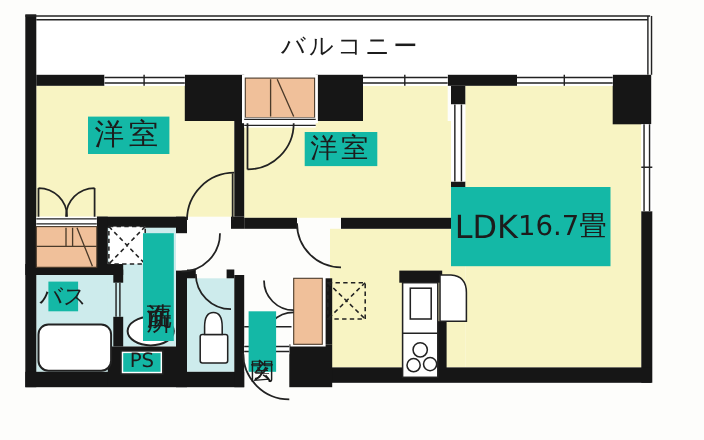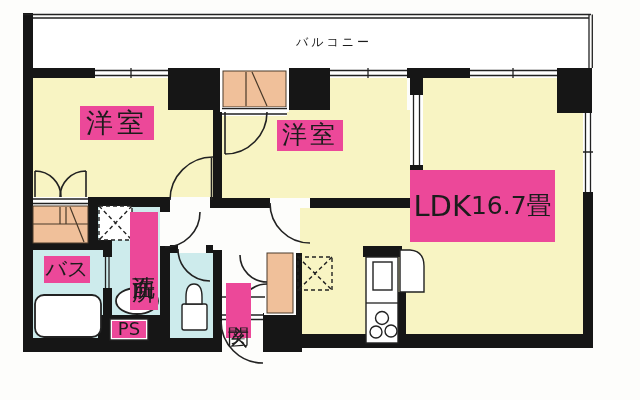--- a/index.html
+++ b/index.html
@@ -16,21 +16,21 @@
   .wh  {fill:#ffffff;}
   .hair{stroke:var(--line);stroke-width:1.3;fill:none;}
   .door{stroke:var(--line);stroke-width:1.6;fill:none;}
   .fix {fill:#ffffff;stroke:var(--line);stroke-width:1.8;}
   .fix2{fill:#ffffff;stroke:var(--line);stroke-width:1.4;}
   .dash{fill:#ffffff;stroke:var(--line);stroke-width:1.4;stroke-dasharray:4 3;}
   .dashn{fill:none;stroke:var(--line);stroke-width:1.4;stroke-dasharray:4 3;}
   .hatch{stroke:#4a3a2a;stroke-width:1.2;fill:none;}
 
   .lbl{
-    position:absolute;color:var(--text_color);background:#ec4899;
+    position:absolute;color:var(--text_color);background:#14b8a6;
     display:flex;align-items:center;justify-content:center;
     line-height:1.05;white-space:nowrap;
   }
   .lbl.clear{background:transparent;}
   .vert{
     writing-mode:vertical-rl;text-orientation:upright;
     letter-spacing:2px;
   }
   #ldk-box{flex-direction:row;}
 </style>
@@ -152,32 +152,32 @@
     <path class="hair" d="M366,303 H398"></path>
     <rect class="fix2" x="373" y="262" width="19" height="28"></rect>
     <circle class="fix2" cx="382" cy="318" r="6.5"></circle>
     <circle class="fix2" cx="391" cy="331" r="6"></circle>
     <circle class="fix2" cx="376" cy="332" r="6"></circle>
     <path class="fix2" d="M400,250 H410 Q424,251 424,266 V292 H400 Z"></path>
     <rect class="fix2" x="110" y="319" width="38" height="21"></rect>
   </g>
 </svg>
 
-<div class="lbl clear" style="left:264px;top:30px;width:140px;height:25px;font-size:12px;letter-spacing:3px;text-align:right;">バルコニー</div>
+<div class="lbl clear" style="left:249px;top:30px;width:140px;height:25px;font-size:22px;letter-spacing:3px;text-align:right;">バルコニー</div>
 
 <div class="lbl" style="left:80px;top:106px;width:74px;height:34px;font-size:27px;letter-spacing:4px;">洋室</div>
 
 <div class="lbl" style="left:277px;top:120px;width:66px;height:31px;font-size:25px;letter-spacing:3px;">洋室</div>
 
 <div class="lbl" id="ldk-box" style="left:410px;top:170px;width:145px;height:72px;">
   <span style="font-size:29px;">LDK</span>
   <span style="font-size:25px;">16.7畳</span>
 </div>
 
 <div class="lbl vert" style="left:130px;top:212px;width:28px;height:98px;font-size:23px;">洗面所</div>
 
-<div class="lbl" style="left:44px;top:256px;width:46px;height:27px;font-size:21px;">バス</div>
+<div class="lbl" style="left:44px;top:256px;width:27px;height:27px;font-size:21px;">バス</div>
 
 <div class="lbl vert" style="left:226px;top:283px;width:25px;height:55px;font-size:21px;">玄関</div>
 
 <div class="lbl" style="left:112px;top:321px;width:34px;height:17px;font-size:18px;">PS</div>
 
 </div>
 
 </body></html>

